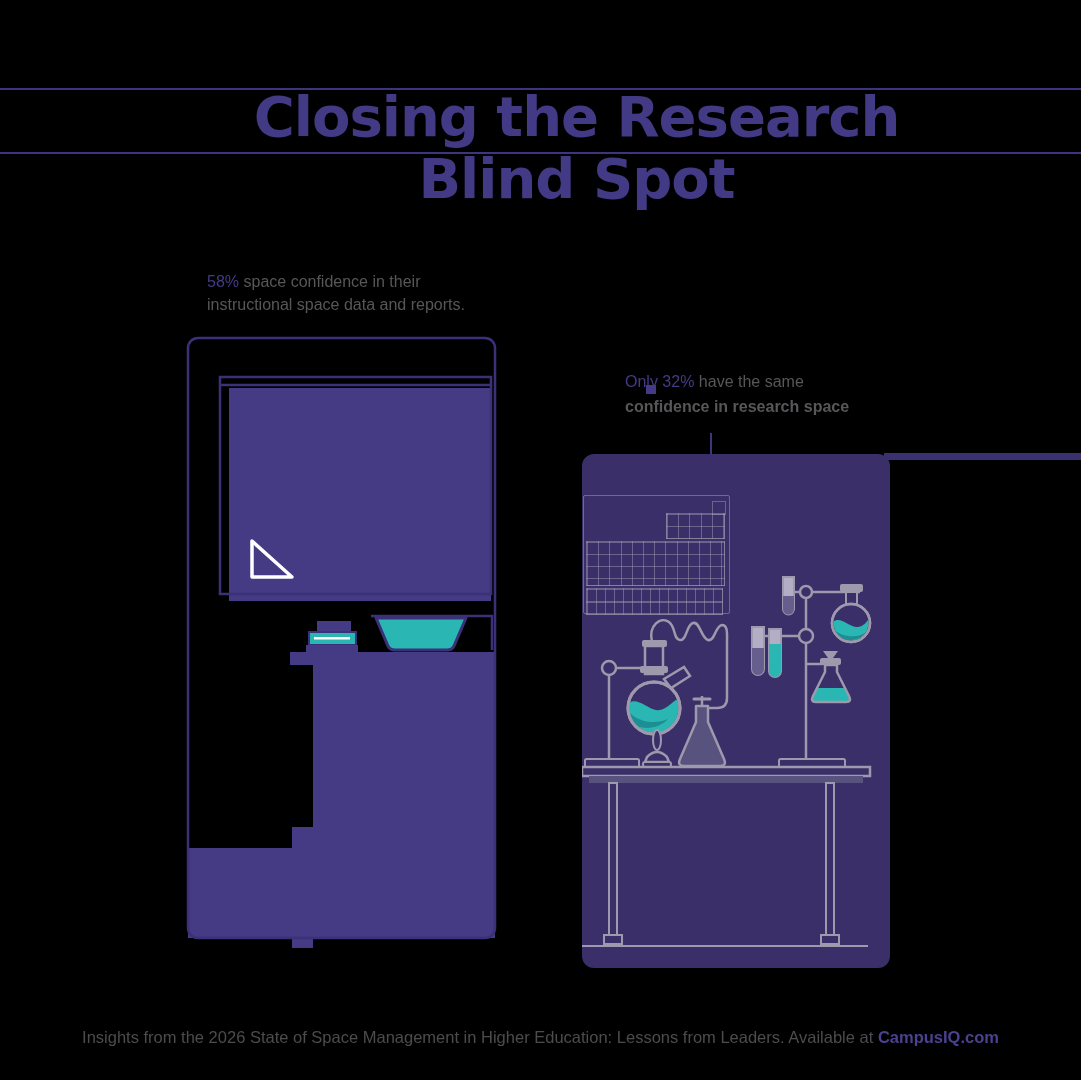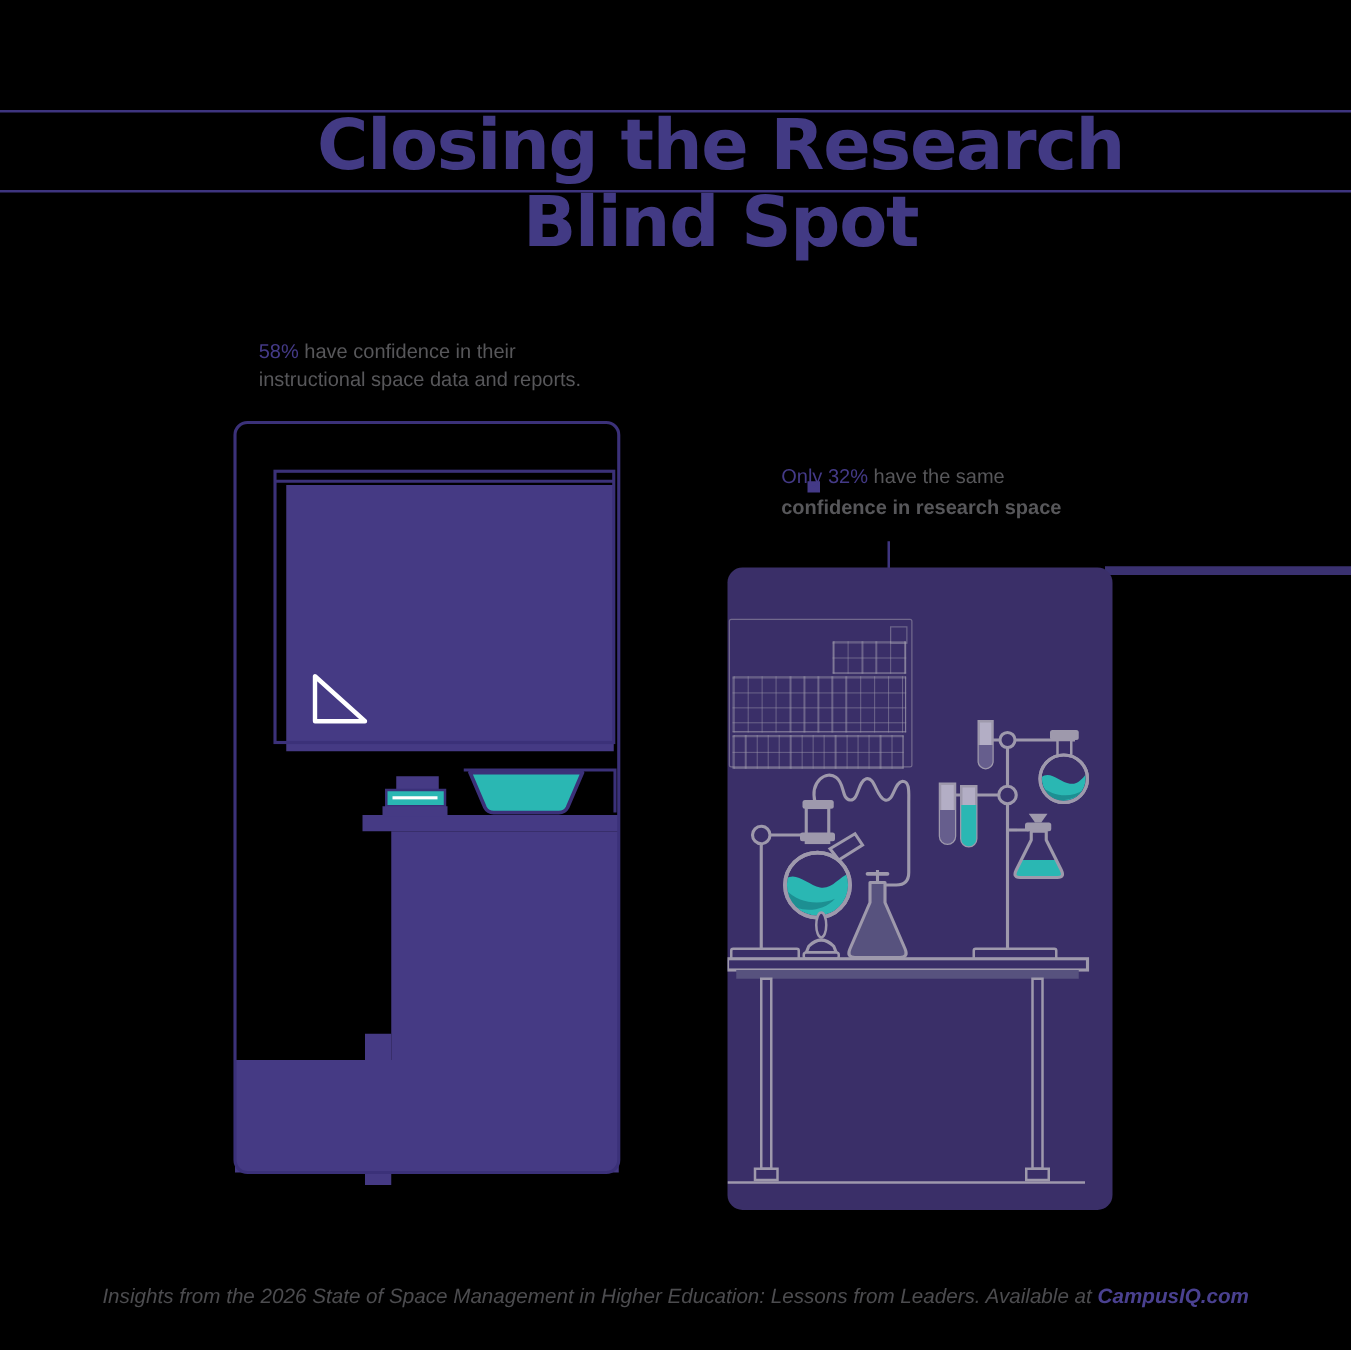--- a/index.html
+++ b/index.html
@@ -39,39 +39,39 @@
       repeating-linear-gradient(to bottom,rgba(158,153,172,.5) 0 1px,transparent 1px 12px);}
   .pt-grid-b{background-image:
       repeating-linear-gradient(to right,rgba(158,153,172,.5) 0 1px,transparent 1px 9px),
       repeating-linear-gradient(to bottom,rgba(158,153,172,.5) 0 1px,transparent 1px 12.5px);}
   #pt-he{left:128px;top:5px;width:12px;height:12px;}
   #pt-right{left:82px;top:17px;width:57px;height:24px;}
   #pt-main{left:2px;top:45px;width:137px;height:43px;}
   #pt-lower{left:2px;top:92px;width:135px;height:25px;}
   
   #footer{position:absolute;left:0;top:1028px;width:1081px;text-align:center;
-          font-size:16.5px;font-style:italic;color:#4c4c4f;z-index:3;}
+          font-size:16.5px;color:#4c4c4f;z-index:3;}
   #footer .link{color:#4a4190;font-weight:700;cursor:pointer;}
 </style>
 </head>
 <body>
 
 <div id="canvas">
 
   <div id="rule-top" class="rule"></div>
   <div id="rule-mid" class="rule"></div>
 
   <div id="title">
     <div>Closing the Research</div>
     <div>Blind Spot</div>
   </div>
 
   <div id="stat-1" class="stat">
     <b>58%</b>
-    <span>have confidence in their</span><br>
+    <span>space confidence in their</span><br>
     <span>instructional space data and reports.</span>
   </div>
 
   <div id="stat-2-l1" class="stat">
     <b>Only 32%</b>
     <span>have the same</span>
   </div>
   <div id="stat-2-l2" class="stat">confidence in research space</div>
   <div id="glitch-artifact"></div>
 

